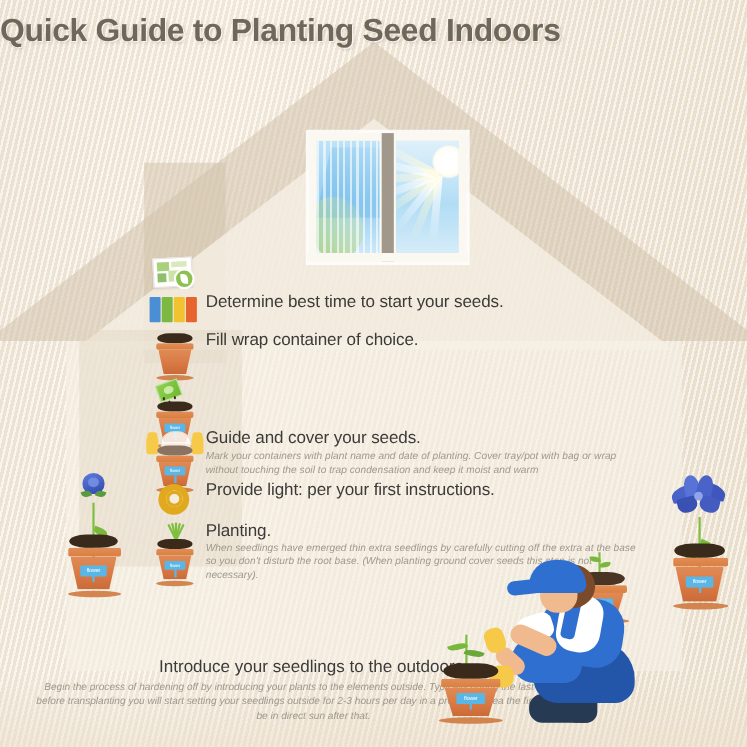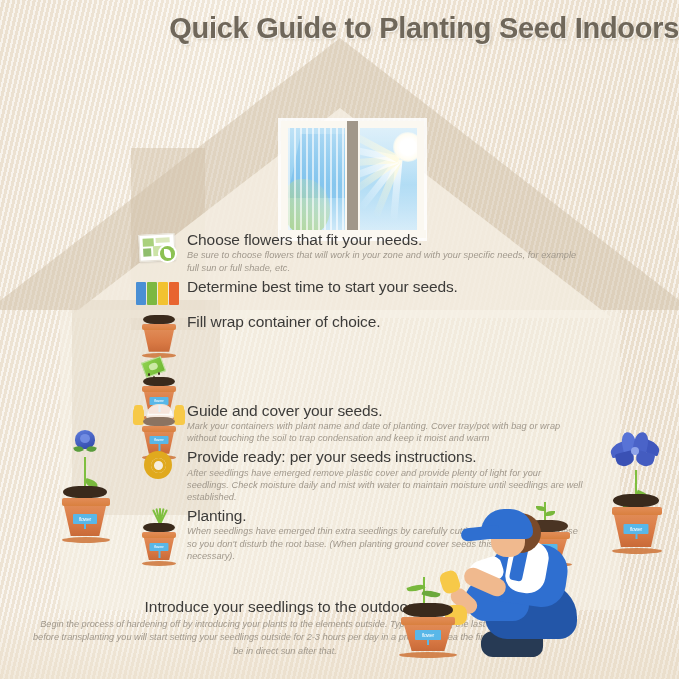--- a/index.html
+++ b/index.html
@@ -82,21 +82,21 @@
   }
   .mullion-v{position:absolute;left:66px;top:0;width:11px;height:117px;background:#a79craw;}
   .mullion-v{background:#a1978a;}
   .blinds{position:absolute;left:7px;top:7px;width:57px;height:103px;
     background:repeating-linear-gradient(90deg,rgba(255,255,255,.62) 0 2px,rgba(255,255,255,0) 2px 6px);}
   .sheer{position:absolute;left:79px;top:7px;width:57px;height:103px;
     background:linear-gradient(180deg,rgba(255,255,255,.48),rgba(255,255,255,.18));}
   .sill{position:absolute;left:-2px;bottom:0;width:147px;height:8px;background:#fbf8f1;}
   
   .title{
-    position:absolute;left:0;top:12px;width:679px;text-align:right;
+    position:absolute;left:0;top:12px;width:679px;text-align:left;
     font-size:29px;font-weight:bold;letter-spacing:-.3px;
     color:#6f675a;
     text-shadow:1px 1px 0 rgba(255,255,255,.75), 2px 2px 3px rgba(140,125,100,.28);
     font-family:"Liberation Sans", sans-serif;
   }
   
   .steps{position:absolute;left:133px;top:231px;width:450px;}
   .step{position:relative;display:flex;align-items:flex-start;margin-bottom:1px;}
   .step .icon-slot{
     width:52px;min-height:34px;flex:0 0 52px;position:relative;
@@ -277,24 +277,20 @@
     <div class="step">
       <div class="icon-slot">
         <div class="catalog">
           <i style="left:3px;top:3px;width:11px;height:8px"></i>
           <i style="left:16px;top:3px;width:14px;height:5px;background:#cfe0a5"></i>
           <i style="left:3px;top:13px;width:8px;height:8px;background:#6aa83c"></i>
           <i style="left:13px;top:11px;width:17px;height:10px;background:#b9d98a"></i>
         </div>
         <div class="badge-leaf"></div>
       </div>
-      <div class="txt">
-        <h3>Choose flowers that fit your needs.</h3>
-        <p>Be sure to choose flowers that will work in your zone and with your specific needs, for example full sun or full shade, etc.</p>
-      </div>
     </div>
 
     <div class="step">
       <div class="icon-slot">
         <div class="packets">
           <span style="background:#4a8fd4"></span>
           <span style="background:#7cb842"></span>
           <span style="background:#f2c230"></span>
           <span style="background:#e8642f"></span>
         </div>
@@ -355,22 +351,21 @@
         <h3>Guide and cover your seeds.</h3>
         <p>Mark your containers with plant name and date of planting. Cover tray/pot with bag or wrap without touching the soil to trap condensation and keep it moist and warm</p>
       </div>
     </div>
 
     <div class="step">
       <div class="icon-slot" style="min-height:36px">
         <div class="lightring"></div>
       </div>
       <div class="txt">
-        <h3>Provide ready: per your seeds instructions.</h3>
-        <p>After seedlings have emerged remove plastic cover and provide plenty of light for your seedlings. Check moisture daily and mist with water to maintain moisture until seedlings are well established.</p>
+        <h3>Provide light: per your first instructions.</h3>
       </div>
     </div>
 
     <div class="step">
       <div class="icon-slot" style="min-height:46px">
         <div class="blades">
           <i style="transform:rotate(-26deg)"></i>
           <i style="transform:rotate(-13deg)"></i>
           <i style="transform:rotate(0deg)"></i>
           <i style="transform:rotate(13deg)"></i>

